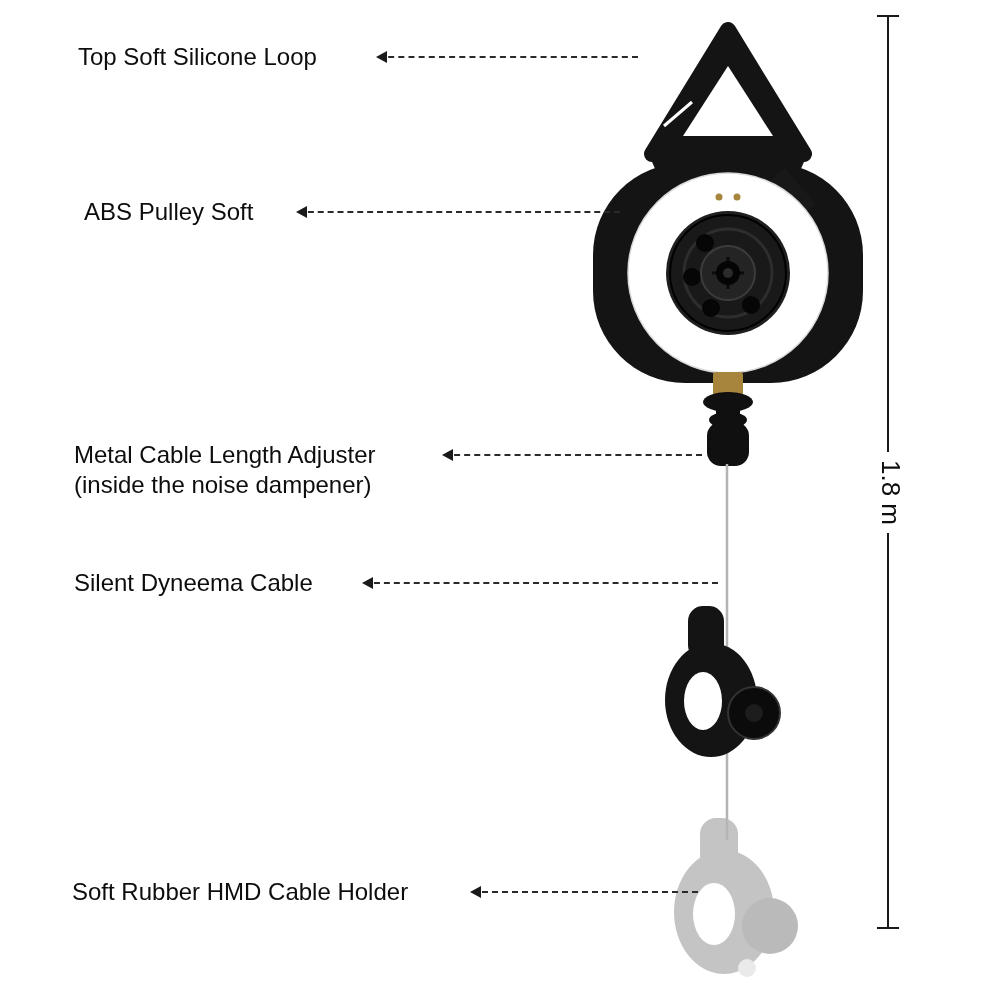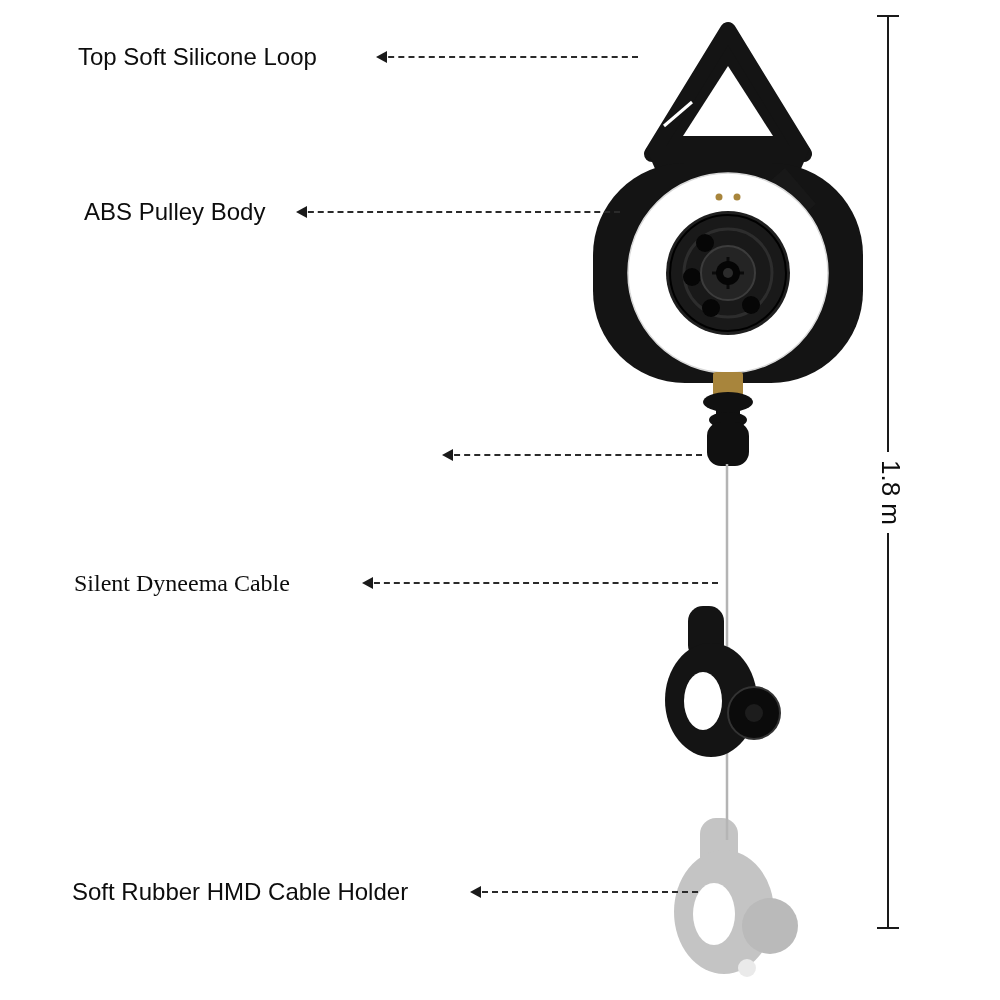--- a/index.html
+++ b/index.html
@@ -123,26 +123,30 @@
       <ellipse class="ghostfill" cx="724" cy="912" rx="50" ry="62"></ellipse>
       <ellipse cx="714" cy="914" rx="21" ry="31" fill="#ffffff"></ellipse>
       <circle cx="770" cy="926" r="28" fill="#a9a9a9"></circle>
       <circle cx="747" cy="968" r="9" fill="#e6e6e6"></circle>
     </g>
   </svg>
 
   <div class="label" style="left:78px;top:42px;">Top Soft Silicone Loop</div>
   <div class="leader" style="left:378px;top:56px;width:260px;"></div>
 
-  <div class="label" style="left:84px;top:197px;">ABS Pulley Body</div>
+  <div class="label" style="left:84px;top:197px;">ABS Pulley Soft</div>
   <div class="leader" style="left:298px;top:211px;width:322px;"></div>
 
+  <div class="label" style="left:74px;top:440px;">
+    <div>Metal Cable Length Adjuster</div>
+    <div>(inside the noise dampener)</div>
+  </div>
   <div class="leader" style="left:444px;top:454px;width:258px;"></div>
 
-  <div class="label" style="left:74px;top:568px;font-family:Liberation Serif, serif;">Silent Dyneema Cable</div>
+  <div class="label" style="left:74px;top:568px;">Silent Dyneema Cable</div>
   <div class="leader" style="left:364px;top:582px;width:354px;"></div>
 
   <div class="label" style="left:72px;top:877px;">Soft Rubber HMD Cable Holder</div>
   <div class="leader" style="left:472px;top:891px;width:226px;"></div>
 
   <div class="dim-line"></div>
   <div class="dim-cap top"></div>
   <div class="dim-cap bottom"></div>
   <div class="dim-label">1.8 m</div>
 

